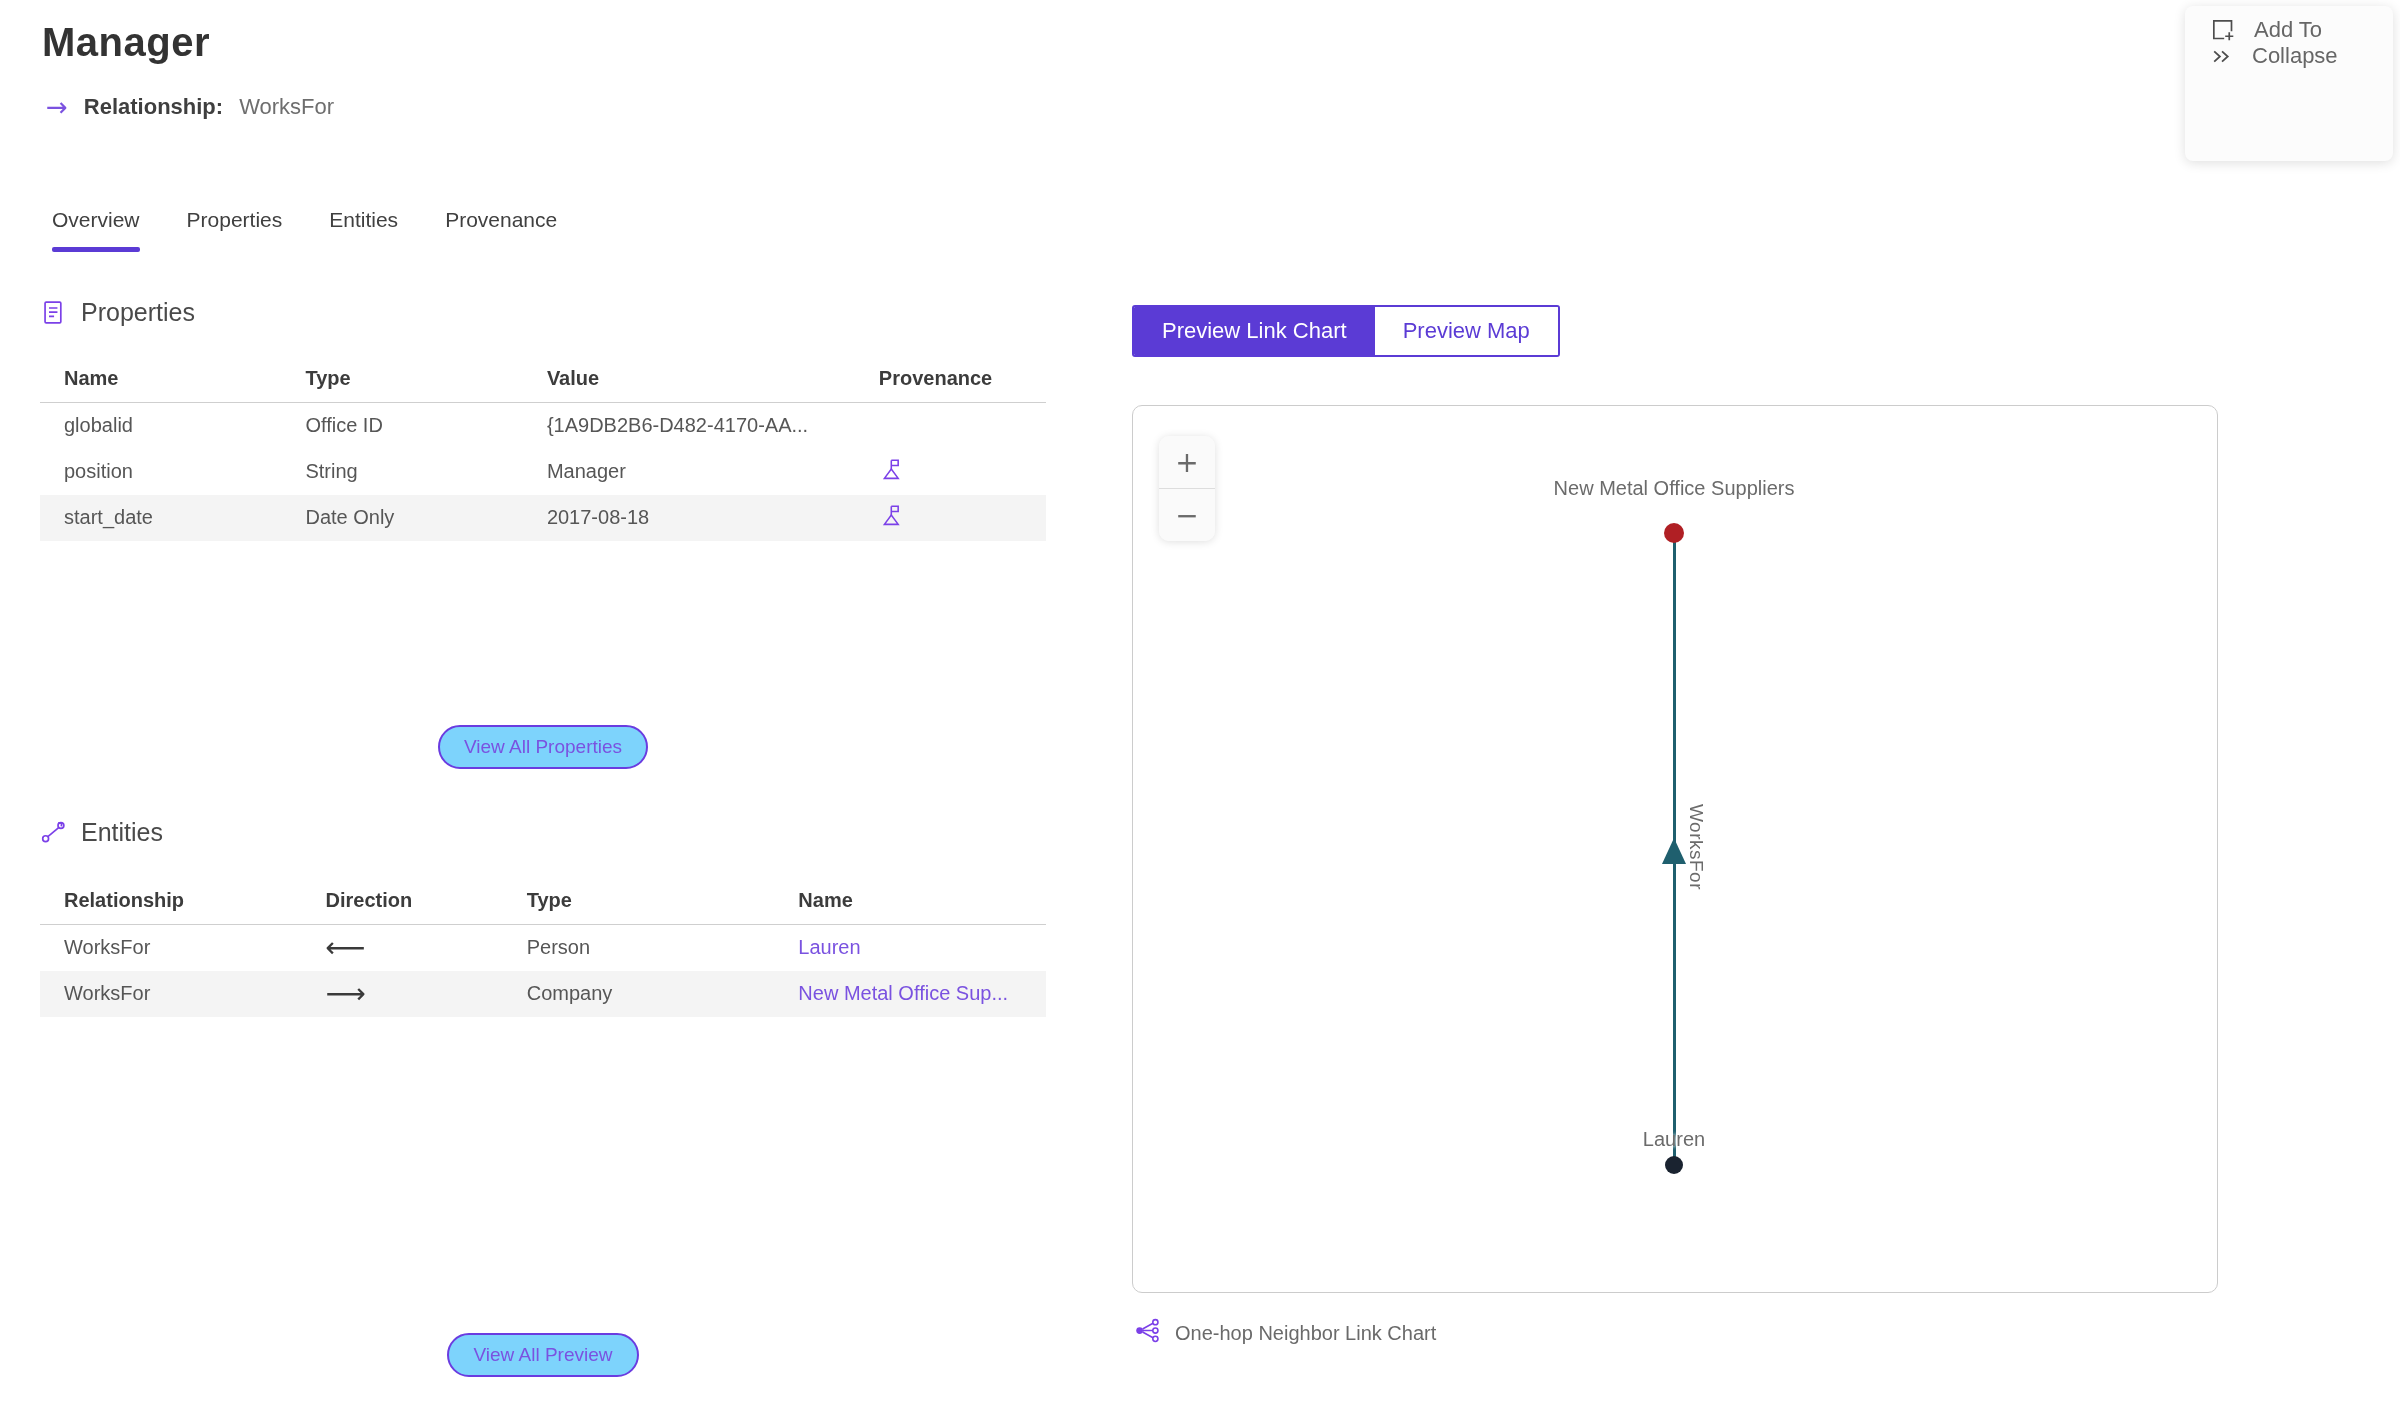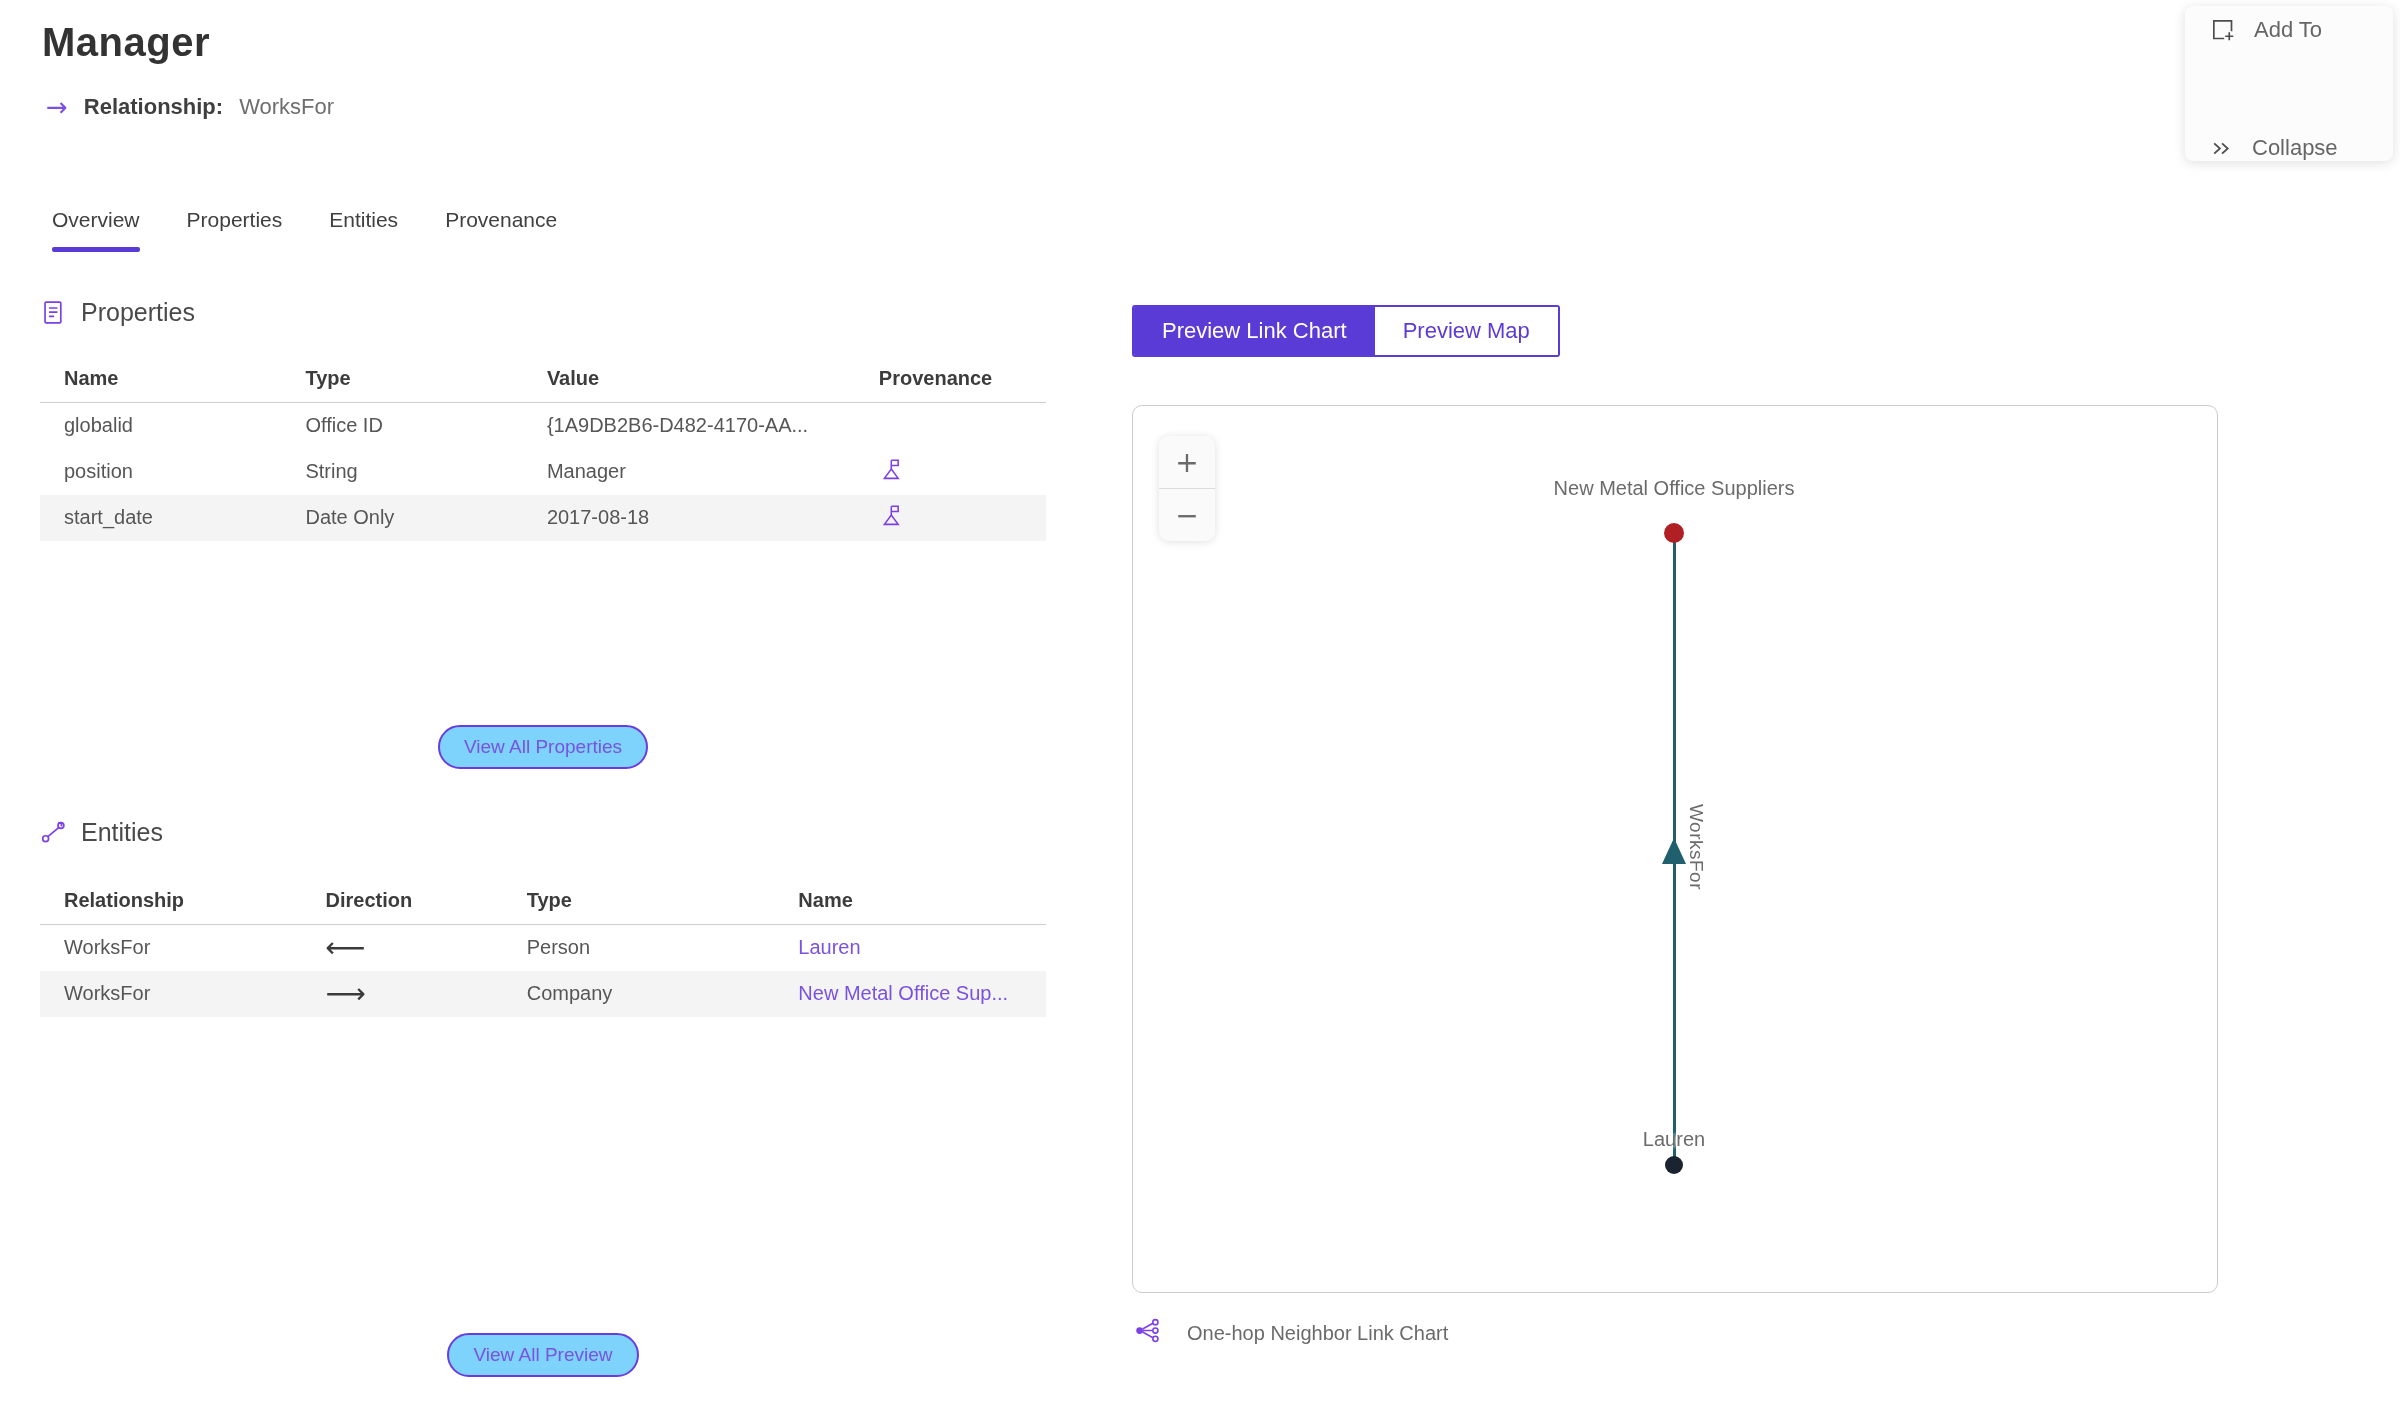--- a/index.html
+++ b/index.html
@@ -108,30 +108,30 @@
   .node-dot.top { left:531px; top:117px; width:20px; height:20px; background:#b01f24; }
   .node-dot.bottom { left:532px; top:750px; width:18px; height:18px; background:#1a2330; }
   .node-label {
     position:absolute; left:541px; transform:translateX(-50%);
     font-size:20px; color:#6b6b6b; white-space:nowrap; z-index:2;
     text-shadow:0 0 4px #fff, 0 0 4px #fff;
   }
   .node-label.top { top:71px; }
   .node-label.bottom { top:722px; }
 
-  .chart-caption { display:flex; align-items:center; gap:26px; margin-top:24px; padding-left:2px;
+  .chart-caption { display:flex; align-items:center; gap:14px; margin-top:24px; padding-left:2px;
     font-size:20px; color:#6a6a6a; }
 
   
   .floating-card {
     position:absolute; left:2185px; top:6px; width:208px; height:155px;
     background:#fcfcfc; border-radius:8px;
     box-shadow:0 2px 12px rgba(0,0,0,.13);
-    display:flex; flex-direction:column; justify-content:space-between;
-    padding:10px 0 0 24px;
+    display:flex; flex-direction:column; justify-content:flex-start;
+    padding:10px 0 18px 24px;
   }
   .card-item { display:flex; align-items:center; gap:18px; font-size:22px; color:#666; cursor:pointer; }
   .card-item svg { display:block; }
 </style>
 </head>
 <body>
 
 <div class="page">
 
   <div class="page-title">Manager</div>

